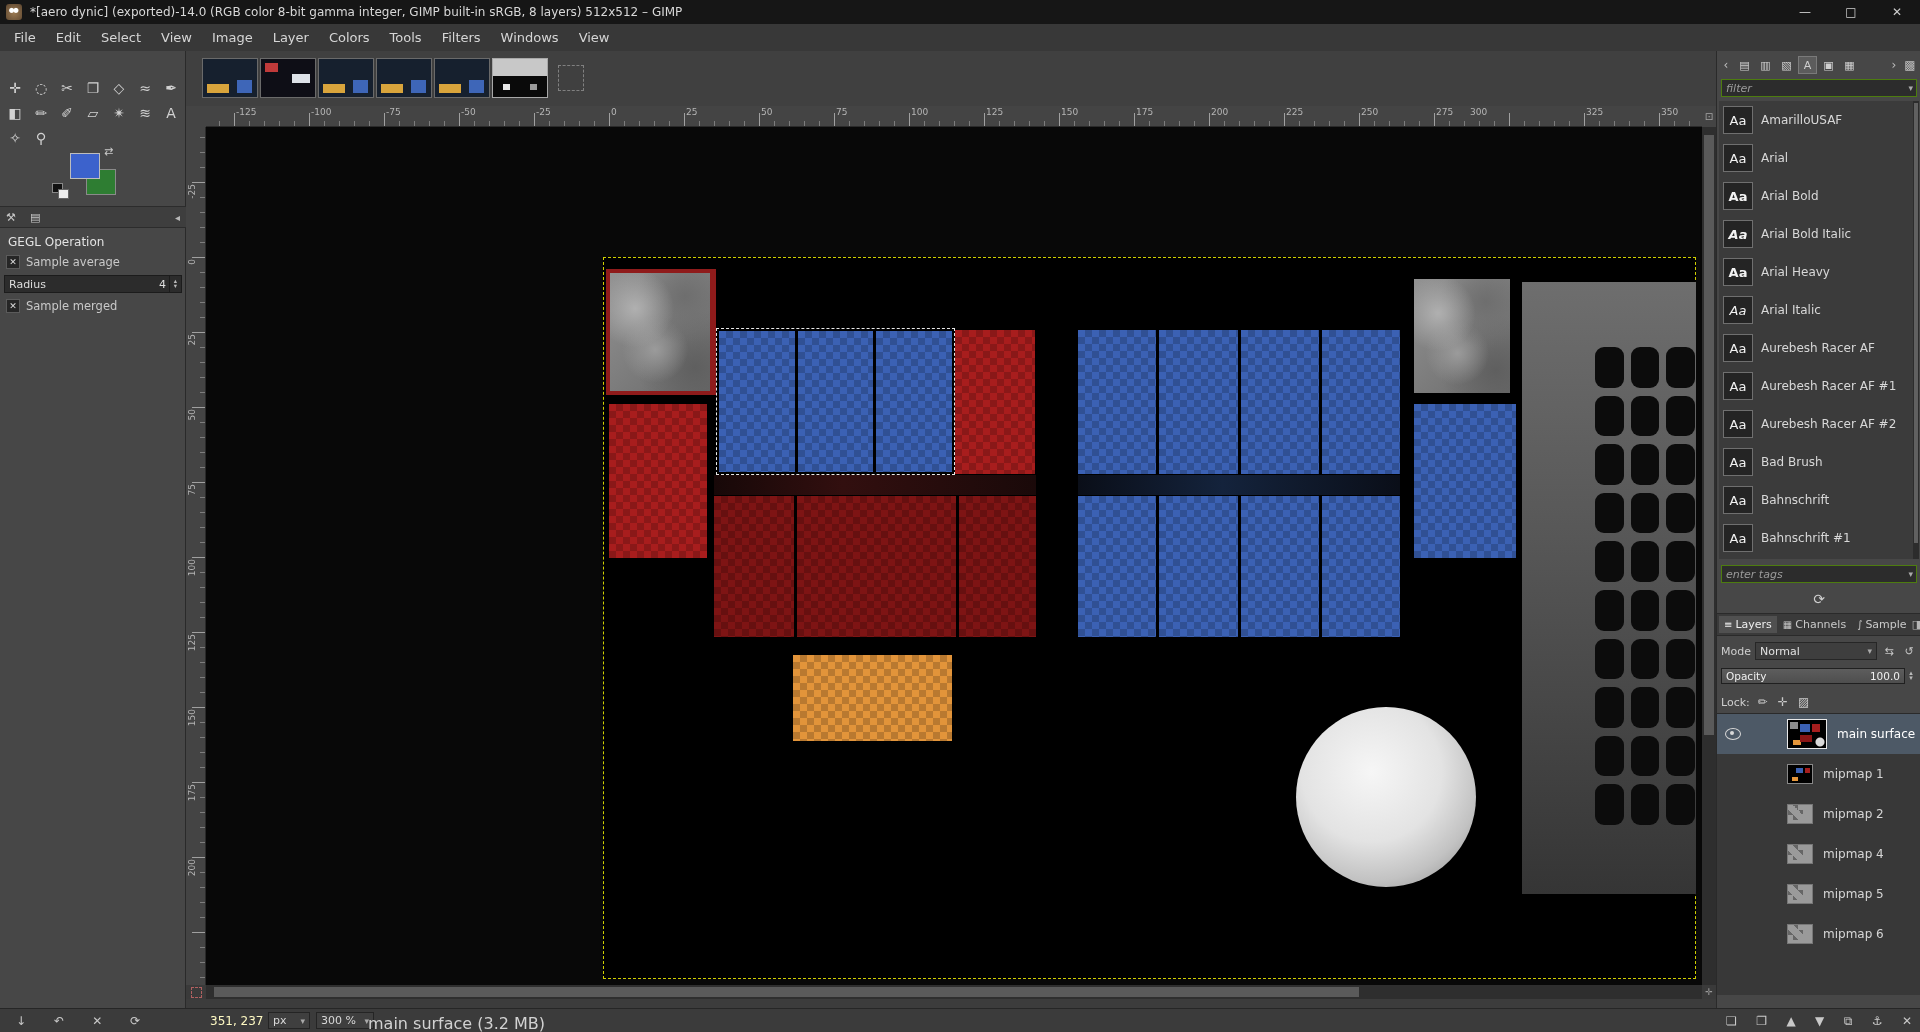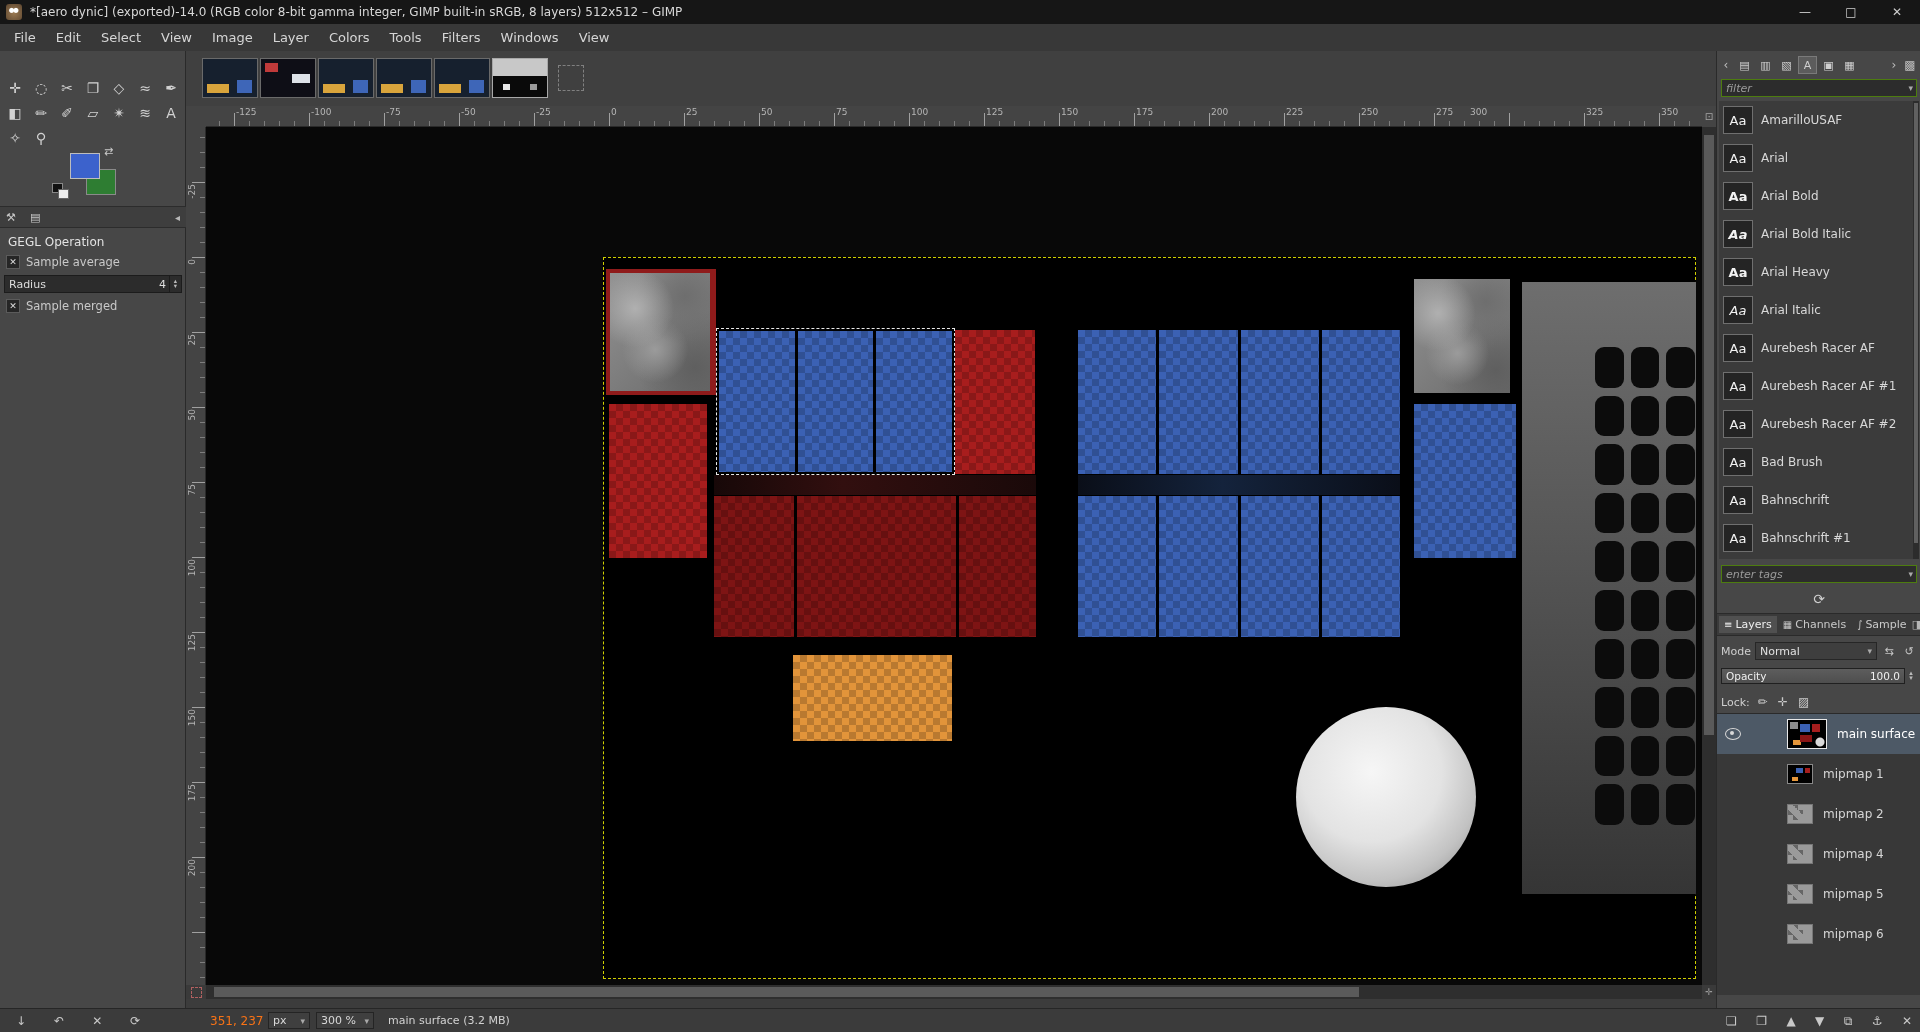--- a/index.html
+++ b/index.html
@@ -174,25 +174,25 @@
     linear-gradient(#3b61b4,#3b61b4) 8px 3px/7px 5px no-repeat,
     linear-gradient(#a61e1e,#a61e1e) 17px 3px/5px 5px no-repeat,
     linear-gradient(#e5963a,#e5963a) 4px 12px/6px 4px no-repeat,
     #000;}
   .thumb-checker{width:26px;height:20px;border:1px solid #777;background-color:#9a9a9a;
     background-image:linear-gradient(45deg,#666 25%,rgba(0,0,0,0) 25%,rgba(0,0,0,0) 75%,#666 75%),linear-gradient(45deg,#666 25%,rgba(0,0,0,0) 25%,rgba(0,0,0,0) 75%,#666 75%);
     background-position:0 0,5px 5px;background-size:10px 10px;}
   
   #statusrow{position:absolute;left:0;top:1008px;width:1920px;height:24px;background:#3b3b3b;border-top:1px solid #262626;box-sizing:border-box;}
   #toolbox-footer{position:absolute;left:0;top:0;width:186px;height:24px;display:flex;align-items:center;gap:28px;padding-left:16px;box-sizing:border-box;}
-  #status-pos{position:absolute;left:210px;top:5px;color:#f97316;font-size:12px;}
+  #status-pos{position:absolute;left:210px;top:5px;color:#fef9c3;font-size:12px;}
   .status-box{position:absolute;top:3px;height:17px;background:#3f3f3f;border:1px solid #242424;display:flex;align-items:center;justify-content:space-between;padding:0 4px;color:#d8d8d8;font-size:11px;box-sizing:border-box;}
   #unit-box{left:268px;width:42px;}
   #zoom-box{left:316px;width:58px;}
-  #status-msg{position:absolute;left:388px;top:5px;color:#d2d2d2;font-size:11px;}
+  #status-msg{position:absolute;left:368px;top:5px;color:#d2d2d2;font-size:16px;}
   #layers-footer{position:absolute;left:1718px;top:0;width:202px;height:24px;display:flex;align-items:center;justify-content:space-between;padding:0 8px;box-sizing:border-box;}
 </style>
 </head>
 <body>
 
 <div id="app">
 
   <div id="titlebar">
     <span class="gimp-logo"></span>
     <span id="title-text">*[aero dynic] (exported)-14.0 (RGB color 8-bit gamma integer, GIMP built-in sRGB, 8 layers) 512x512 – GIMP</span>

